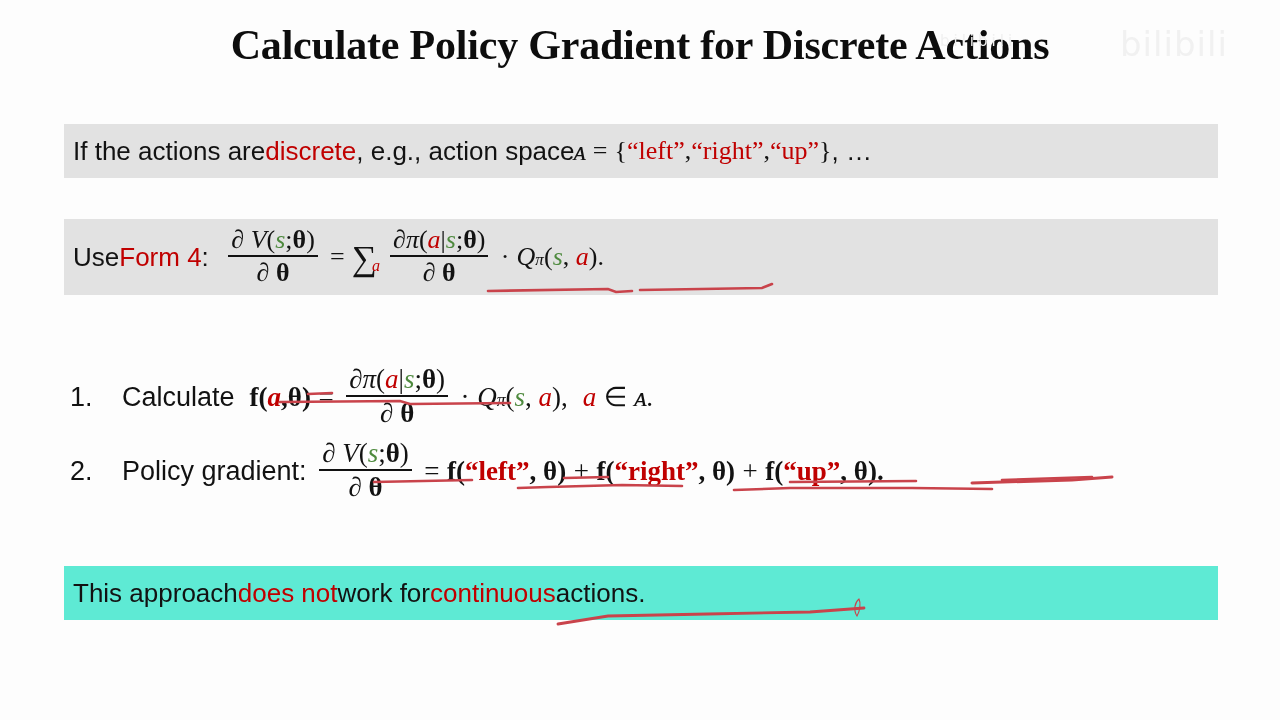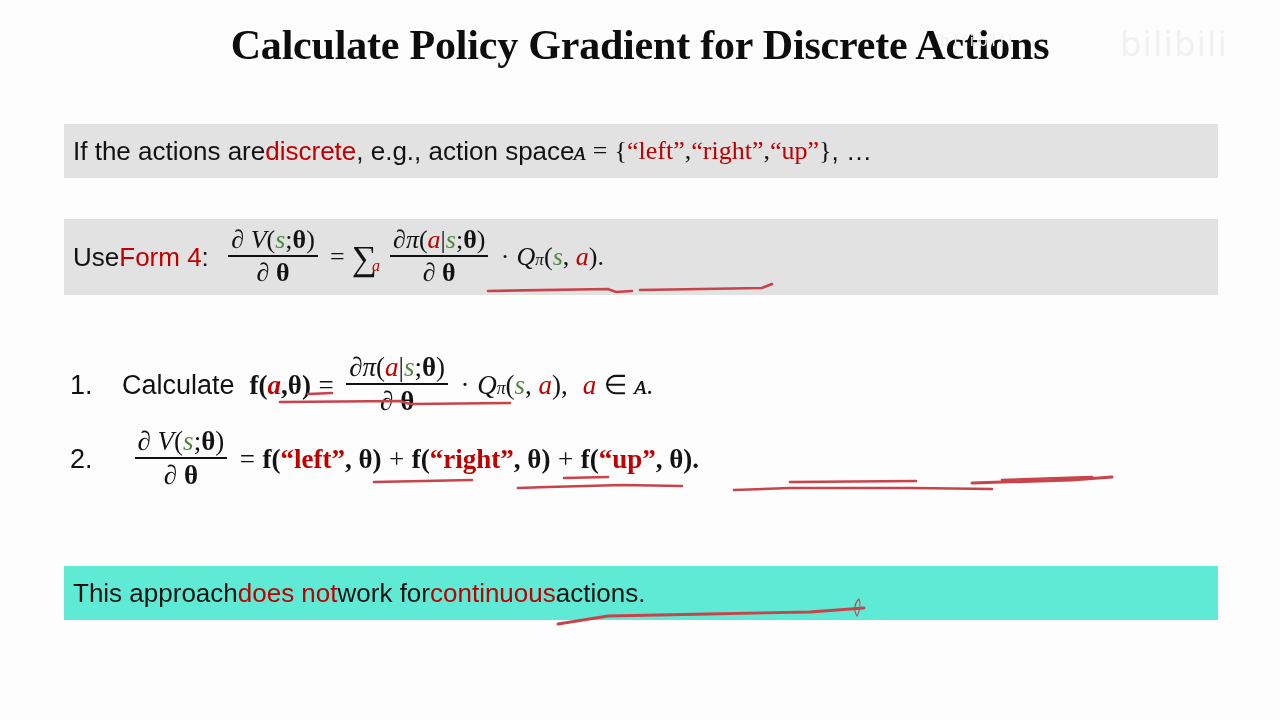--- a/index.html
+++ b/index.html
@@ -112,21 +112,21 @@
     font-style: italic;
     font-size: 1.05em;
   }
 
   
   .frac {
     display: inline-flex;
     flex-direction: column;
     align-items: center;
     vertical-align: middle;
-    margin: 4px 5px;
+    margin: 16px 5px;
     position: relative;
     top: -1px;
   }
   .frac .num, .frac .den {
     padding: 0 3px;
     line-height: 1.12;
     white-space: nowrap;
   }
   .frac .bar {
     width: 100%;
@@ -264,21 +264,21 @@
     <span class="mi red">a</span>&nbsp;<span class="mathserif">∈</span>&nbsp;<span class="scriptA">ᴀ</span><span class="mathserif">.</span>
   </div>
 
   <svg class="ann" style="left:272px; top:382px;" width="250" height="24" viewBox="0 0 250 24">
     <path d="M36,12 L60,11" stroke-width="2.6"></path>
     <path d="M8,20 L128,19 L138,22 L238,21" stroke-width="2.6"></path>
   </svg>
 
   <div class="listrow" id="row-2">
     <span class="listnum">2.</span>
-    &nbsp;
+    <span>Policy gradient:</span>&nbsp;
 
     <span class="frac">
       <span class="num mathserif">
         <span class="mi">∂</span>&nbsp;<span class="mi">V</span>(<span class="mi green">s</span>;<span class="mb">θ</span>)
       </span>
       <span class="bar"></span>
       <span class="den mathserif">
         <span class="mi">∂</span>&nbsp;<span class="mb">θ</span>
       </span>
     </span>

